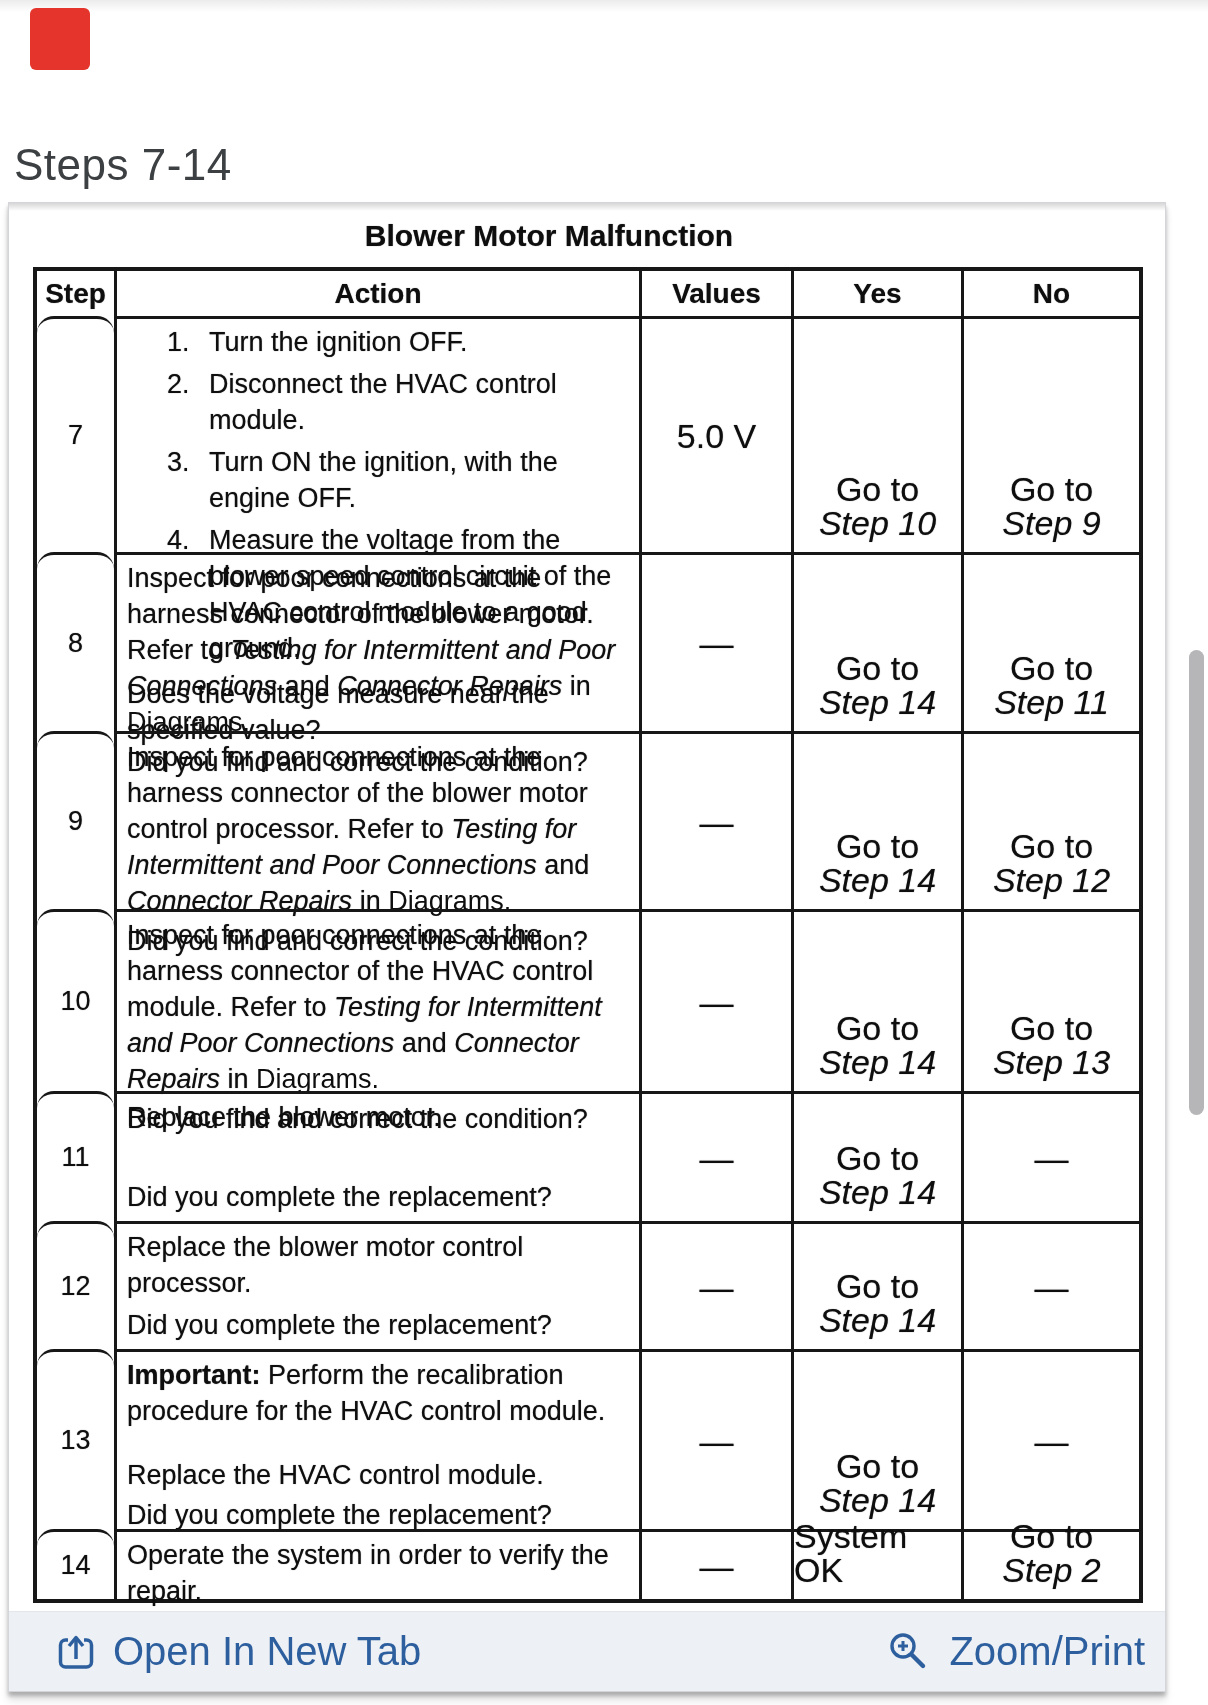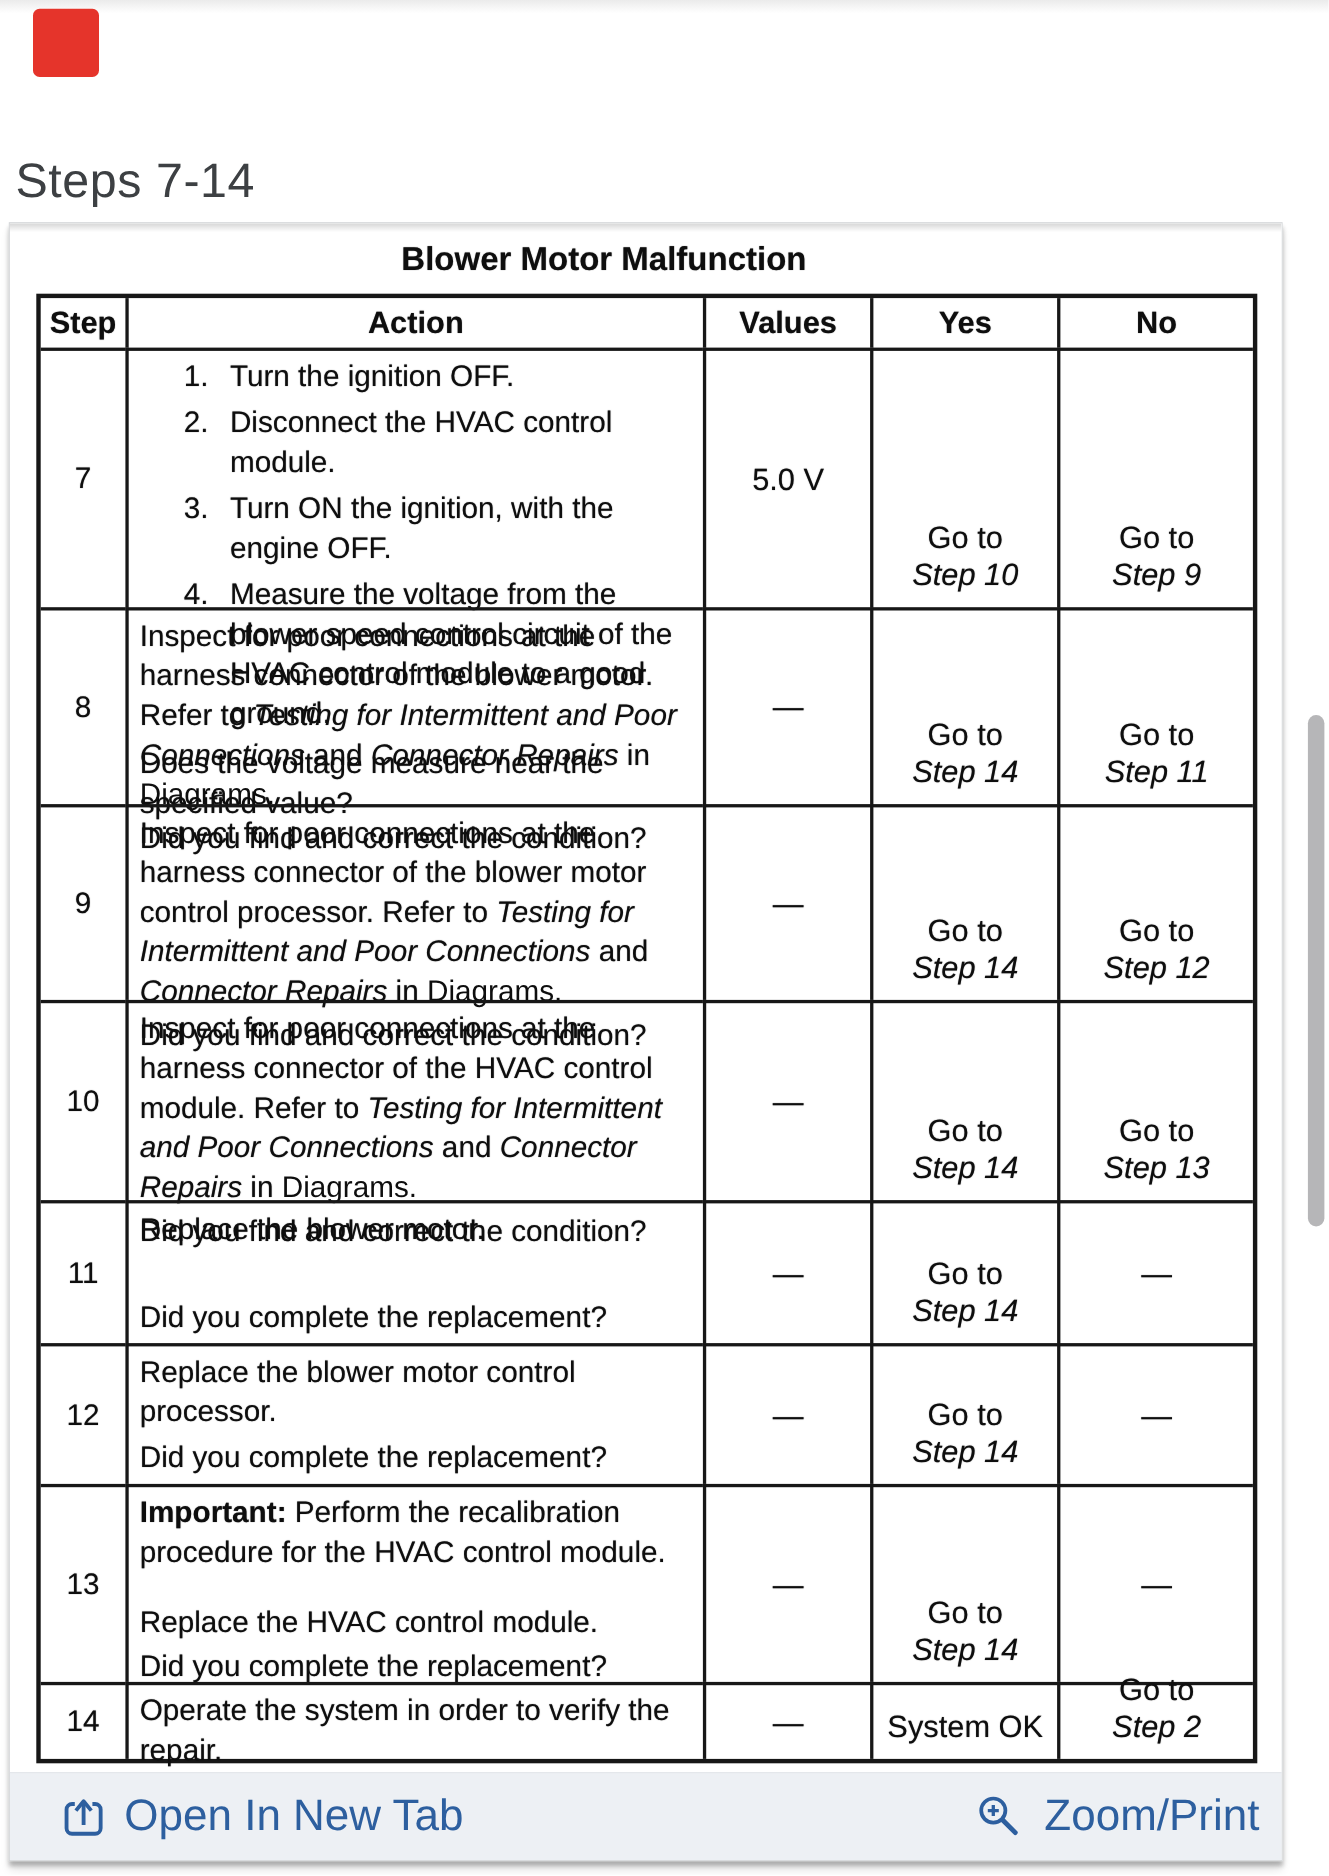--- a/index.html
+++ b/index.html
@@ -21,36 +21,36 @@
         background:linear-gradient(rgba(0,0,0,.16),rgba(0,0,0,0));}
   .sc{color:#0e0e0e;text-shadow:0 0 1px rgba(0,0,0,.55);}
   #scan-title{margin:8px 0 0 0;text-align:center;font-size:30px;font-weight:700;
         transform:translateX(-38px);}
   
   #diag-table{display:grid;margin:14px 0 0 24px;width:1110px;
         grid-template-columns:77px 525px 152px 170px 178px;
         grid-template-rows:45px 236px 179px 178px 182px 130px 128px 180px 70px;
         border:4px solid #171717;}
   .cell{border-left:3px solid #171717;border-top:3px solid #171717;min-width:0;}
-  .cell.fc{border-left:none;}
+  .cell.fc{border-left:none;border-radius:17px;}
   .cell.fr{border-top:none;}
   .hdr{display:flex;align-items:center;justify-content:center;font-size:28px;font-weight:700;}
   .step-cell{display:flex;align-items:center;justify-content:center;font-size:27px;}
   .action-cell{display:flex;flex-direction:column;justify-content:space-between;
         padding:5px 10px 6px 10px;font-size:27px;line-height:36px;}
   .action-cell p{margin:0;}
   .action-cell p + p{margin-top:28px;}
   .olist{margin:0;padding:0 0 0 40px;list-style:none;}
   .olist .num{flex:0 0 42px;}
   .olist .itxt{flex:1;}
   .q{margin:0;padding-top:4px;}
   .values-cell,.yes-cell,.no-cell{display:flex;flex-direction:column;align-items:center;
-        font-size:28px;line-height:34px;}
+        font-size:34px;line-height:34px;}
   .values-cell{justify-content:center;}
-  .yes-cell,.no-cell{justify-content:flex-end;padding-bottom:12px;text-align:right;}
+  .yes-cell,.no-cell{justify-content:flex-end;padding-bottom:12px;text-align:left;}
   .dash-cell{justify-content:center;padding-bottom:0;}
   .it{font-style:italic;}
   .xb{font-weight:700;text-align:right;}
   .lt{text-shadow:none;}
   
   #footer-bar{position:absolute;left:0;right:0;bottom:0;height:80px;background:#edf0f4;
         border-top:1px solid #e3e6ea;display:flex;align-items:center;justify-content:space-between;
         padding:0 20px 0 48px;}
   .footer-link{display:flex;align-items:center;gap:18px;color:#2d5f9f;font-size:40px;
         cursor:pointer;text-decoration:none;}

